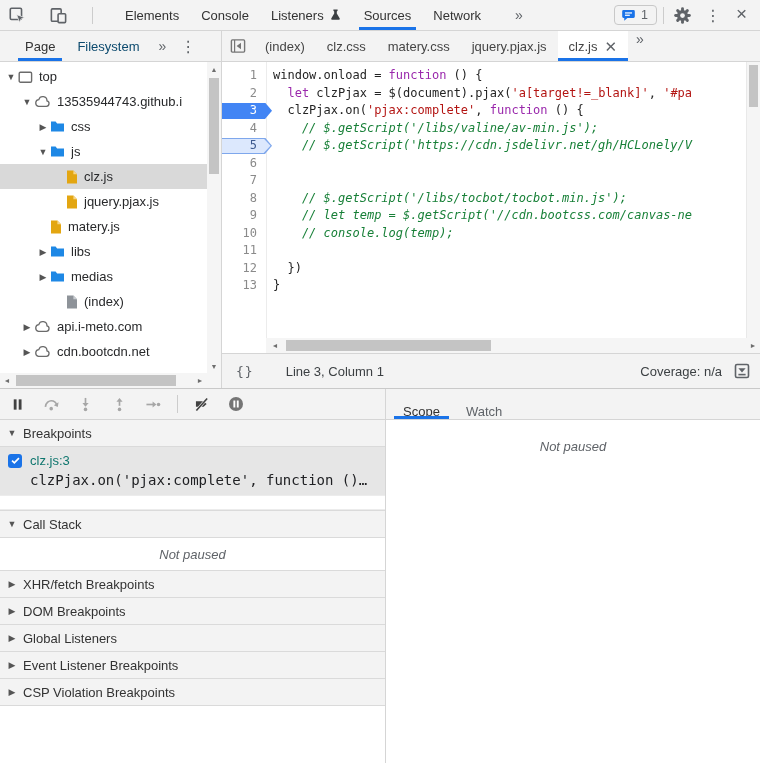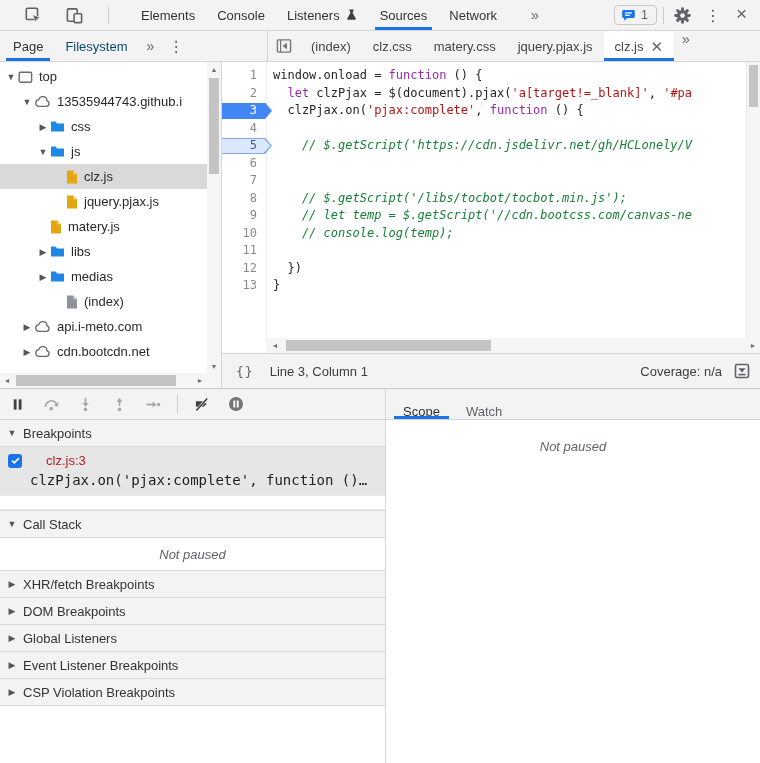--- a/index.html
+++ b/index.html
@@ -6,40 +6,40 @@
   html,body { width:760px; height:763px; overflow:hidden; }
   body {
     font-family: "Liberation Sans", "DejaVu Sans", sans-serif;
     font-size: 13px; color: #333; background: #fff;
     -webkit-font-smoothing: antialiased;
   }
   .devtools { position:relative; width:760px; height:763px; background:#fff; }
 
   
   .main-toolbar { height:31px; background:#f3f3f3; border-bottom:1px solid #d5d5d5;
-    display:flex; align-items:center; padding:0 4px 0 20px;gap:15px; }
+    display:flex; align-items:center; padding:0 4px 0 4px;gap:15px; }
   .tbtn { display:inline-flex; align-items:center; justify-content:center;
     width:26px; height:26px; color:#5f6368; flex:none; cursor:pointer; }
   .vdiv { width:1px; height:17px; background:#ccc; margin:0 6px; flex:none; }
   .main-tabs { display:flex; height:100%; align-items:stretch; }
   .main-tab { position:relative; display:flex; align-items:center; gap:5px;
     padding:0 11px; color:#333; white-space:nowrap; cursor:pointer; }
   .main-tab.selected::after { content:""; position:absolute; left:6px; right:6px;
     bottom:0; height:3px; background:#1a73e8; }
   .chev { color:#5f6368; font-size:14px; padding:0 8px; cursor:pointer; }
   .tb-right { margin-left:auto; display:flex; align-items:center; }
   .issues { display:flex; align-items:center; gap:5px; border:1px solid #c8c8c8;
     border-radius:4px; padding:2px 8px 2px 6px; color:#5f6368; font-size:12.5px; cursor:pointer; }
   .kebab { color:#5f6368; font-size:16px; padding:0 9px; cursor:pointer; }
   .closex { color:#5f6368; font-size:19px; padding:0 9px 2px 6px; cursor:pointer; }
 
   
   .strip-row { height:31px; display:flex; background:#f3f3f3; border-bottom:1px solid #d5d5d5; }
-  .nav-strip { width:268px; flex:none; border-right:1px solid #d5d5d5;
-    display:flex; align-items:stretch; padding-left:2px; }
+  .nav-strip { width:222px; flex:none; border-right:1px solid #d5d5d5;
+    display:flex; align-items:stretch; padding-left:14px; }
   .nav-tabs { display:flex; align-items:stretch; }
   .nav-tab { position:relative; display:flex; align-items:center; padding:0 11px;
     color:#0c4a6e; cursor:pointer; }
   .nav-tab.selected { color:#333; }
   .nav-tab.selected::after { content:""; position:absolute; left:4px; right:4px;
     bottom:0; height:3px; background:#1a73e8; }
   .nav-strip .chev { display:flex; align-items:center; }
   .nav-strip .kebab { display:flex; align-items:center; padding:0 6px; }
   .editor-strip { flex:1; display:flex; align-items:stretch; min-width:0; overflow:hidden; }
   .navtoggle { display:flex; align-items:center; padding:0 8px; cursor:pointer; }
@@ -91,21 +91,21 @@
   .tok-s { color:#b31412; }
   .tok-c { color:#188038; font-style:italic; }
 
   .ed-vscroll { position:absolute; top:0; right:0; width:14px; height:276px;
     background:#f5f5f5; border-left:1px solid #e9e9e9; }
   .ed-hscroll { height:15px; margin-left:44px; background:#f5f5f5; position:relative; }
   .status-bar { height:35px; background:#f3f3f3; border-top:1px solid #d5d5d5;
     display:flex; align-items:center; padding:0 10px; color:#3c4043; }
   .pp { font-family:"DejaVu Sans Mono",monospace; font-size:13px; color:#5f6368;
     letter-spacing:1px; cursor:pointer; padding:2px 4px; }
-  .cursor-pos { margin-left:12px; }
+  .cursor-pos { margin-left:28px; }
   .coverage { margin-left:auto; color:#3c4043; }
   .cov-icon { margin-left:12px; display:inline-flex; cursor:pointer; }
 
   
   .bottom { display:flex; height:375px; border-top:1px solid #c9c9c9; }
   .debug-pane { width:386px; flex:none; border-right:1px solid #d5d5d5;
     display:flex; flex-direction:column; background:#fff; }
   .debug-toolbar { height:31px; flex:none; background:#f3f3f3; border-bottom:1px solid #d5d5d5;
     display:flex; align-items:center; padding-left:5px; }
   .dbtn { width:24px; height:24px; margin-right:10px; display:flex; align-items:center;
@@ -116,21 +116,21 @@
   .section-header { height:27px; display:flex; align-items:center; gap:6px;
     padding-left:7px; background:#f3f3f3; border-bottom:1px solid #dadada;
     color:#333; cursor:pointer; }
   .sec-arrow { font-size:9px; color:#555; width:10px; text-align:center; }
   .bp-item { padding:6px 8px 7px 8px; border-bottom:1px solid #ececec; background:#fff; }
   .bp-item.selected { background:#e6e6e6; }
   .bp-top { display:flex; align-items:center; gap:8px; }
   .checkbox { width:14px; height:14px; border-radius:3px; flex:none; cursor:pointer; }
   .checkbox.checked { background:#1a73e8; display:flex; align-items:center; justify-content:center; }
   .checkbox.unchecked { background:#fff; border:1.5px solid #767676; }
-  .bp-loc { color:#b91c1c;margin-left:16px; }
+  .bp-loc { color:#0f766e; }
   .bp-snippet { margin:4px 0 0 22px; font-family:"DejaVu Sans Mono","Liberation Mono",monospace;
     font-size:14px; color:#202124; white-space:nowrap; overflow:hidden; }
   .bp-group { border-bottom:1px solid #dadada; }
   .not-paused { height:33px; display:flex; align-items:center; justify-content:center;
     font-style:italic; color:#5f6368; border-bottom:1px solid #dadada; background:#fff; }
 
   .scope-pane { flex:1; display:flex; flex-direction:column; background:#fff; min-width:0; }
   .scope-tabs { height:31px; flex:none; background:#f3f3f3; border-bottom:1px solid #d5d5d5;
     display:flex; align-items:flex-end; padding-left:4px; }
   .scope-tab { position:relative; display:flex; align-items:center; padding:0 13px;
@@ -391,20 +391,21 @@
             <div class="code-line">
               <div class="gutter"><span class="num">2</span></div>
               <div class="code-text"><span>  </span><span class="tok-k">let</span><span> clzPjax = $(document).pjax(</span><span class="tok-s">'a[target!=_blank]'</span><span>, </span><span class="tok-s">'#pa</span></div>
             </div>
             <div class="code-line">
               <div class="gutter bp-on"><div class="bpflag on"></div><span class="num">3</span></div>
               <div class="code-text"><span>  clzPjax.on(</span><span class="tok-s">'pjax:complete'</span><span>, </span><span class="tok-k">function</span><span> () {</span></div>
             </div>
             <div class="code-line">
               <div class="gutter"><span class="num">4</span></div>
+              <div class="code-text"><span class="tok-c">    // $.getScript('/libs/valine/av-min.js');</span></div>
             </div>
             <div class="code-line">
               <div class="gutter bp-off"><div class="bpflag off-outer"></div><div class="bpflag off-inner"></div><span class="num">5</span></div>
               <div class="code-text"><span class="tok-c">    // $.getScript('https://cdn.jsdelivr.net/gh/HCLonely/V</span></div>
             </div>
             <div class="code-line">
               <div class="gutter"><span class="num">6</span></div>
               <div class="code-text"></div>
             </div>
             <div class="code-line">

